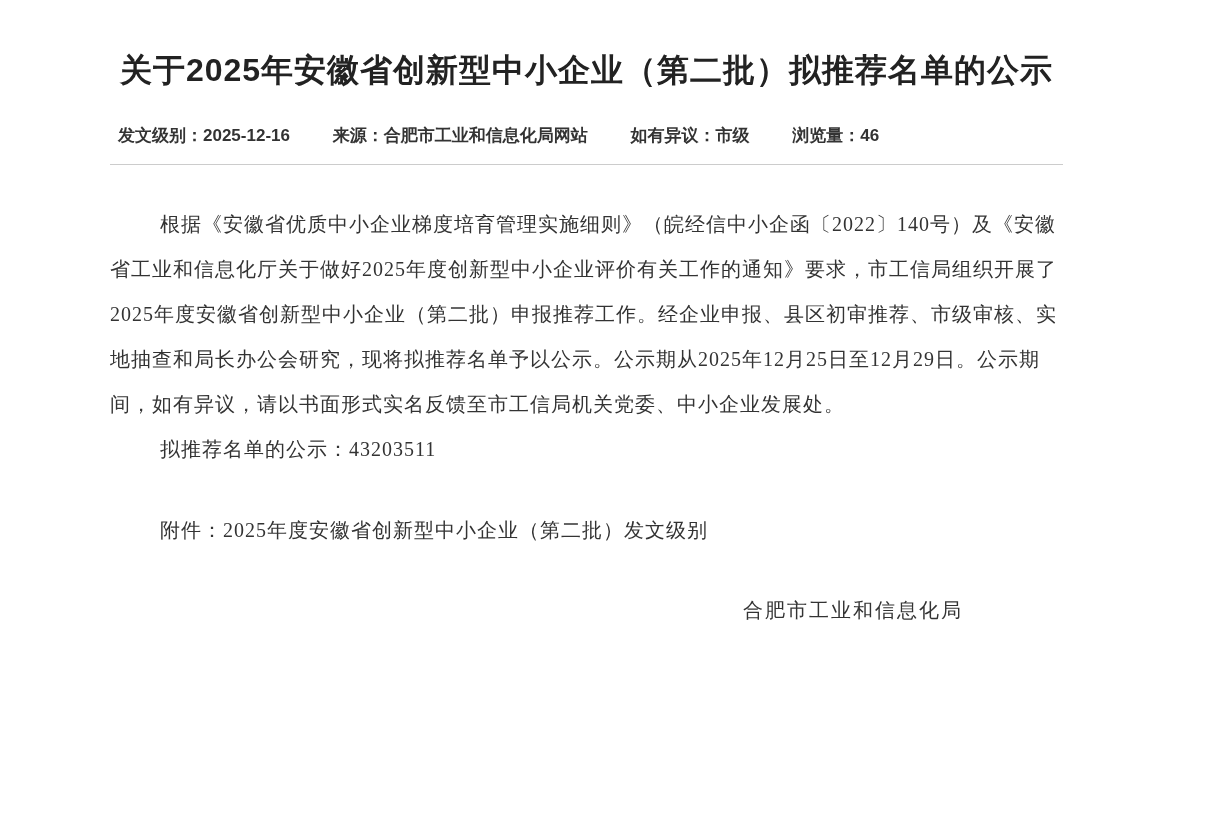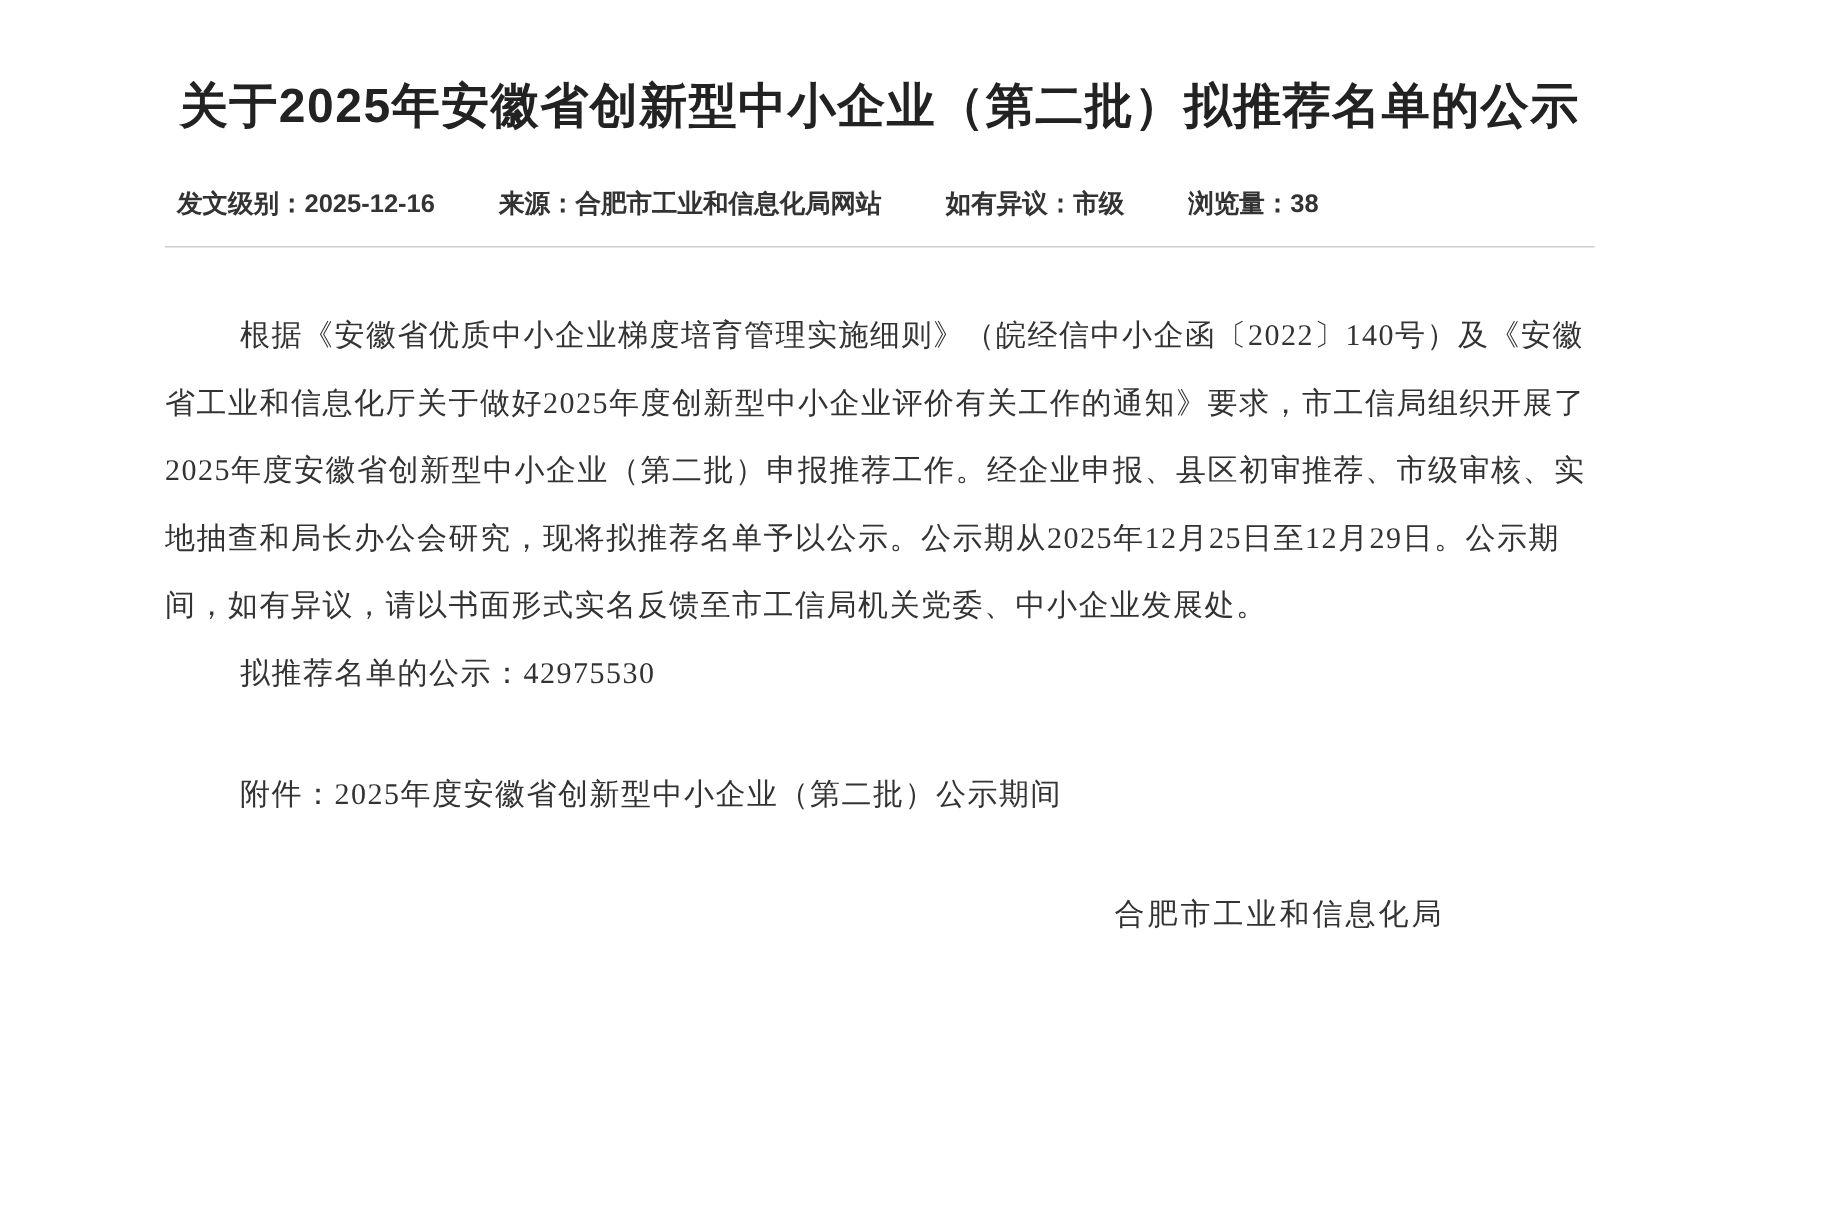--- a/index.html
+++ b/index.html
@@ -78,30 +78,30 @@
 
 <div class="page">
   <div class="content">
 
     <h1 class="title">关于2025年安徽省创新型中小企业（第二批）拟推荐名单的公示</h1>
 
     <div class="meta-row">
       <span class="meta-item"><span>发文级别：</span><span>2025-12-16</span></span>
       <span class="meta-item"><span>来源：</span><span>合肥市工业和信息化局网站</span></span>
       <span class="meta-item"><span>如有异议：</span><span>市级</span></span>
-      <span class="meta-item"><span>浏览量：</span><span>38</span></span>
+      <span class="meta-item"><span>浏览量：</span><span>46</span></span>
     </div>
 
     <div class="divider"></div>
 
     <p class="body-text para">根据《安徽省优质中小企业梯度培育管理实施细则》（皖经信中小企函〔2022〕140号）及《安徽省工业和信息化厅关于做好2025年度创新型中小企业评价有关工作的通知》要求，市工信局组织开展了2025年度安徽省创新型中小企业（第二批）申报推荐工作。经企业申报、县区初审推荐、市级审核、实地抽查和局长办公会研究，现将拟推荐名单予以公示。公示期从2025年12月25日至12月29日。公示期间，如有异议，请以书面形式实名反馈至市工信局机关党委、中小企业发展处。</p>
 
 
-    <p class="body-text line"><span>拟推荐名单的公示：</span><span>42975530</span></p>
+    <p class="body-text line"><span>拟推荐名单的公示：</span><span>43203511</span></p>
 
-    <p class="body-text attachment"><span>附件：</span><span class="attachment-name">2025年度安徽省创新型中小企业（第二批）公示期间</span></p>
+    <p class="body-text attachment"><span>附件：</span><span class="attachment-name">2025年度安徽省创新型中小企业（第二批）发文级别</span></p>
 
     <div class="body-text signature">
       <p class="sig-org">合肥市工业和信息化局</p>
     </div>
 
   </div>
 </div>
 
 </body></html>

